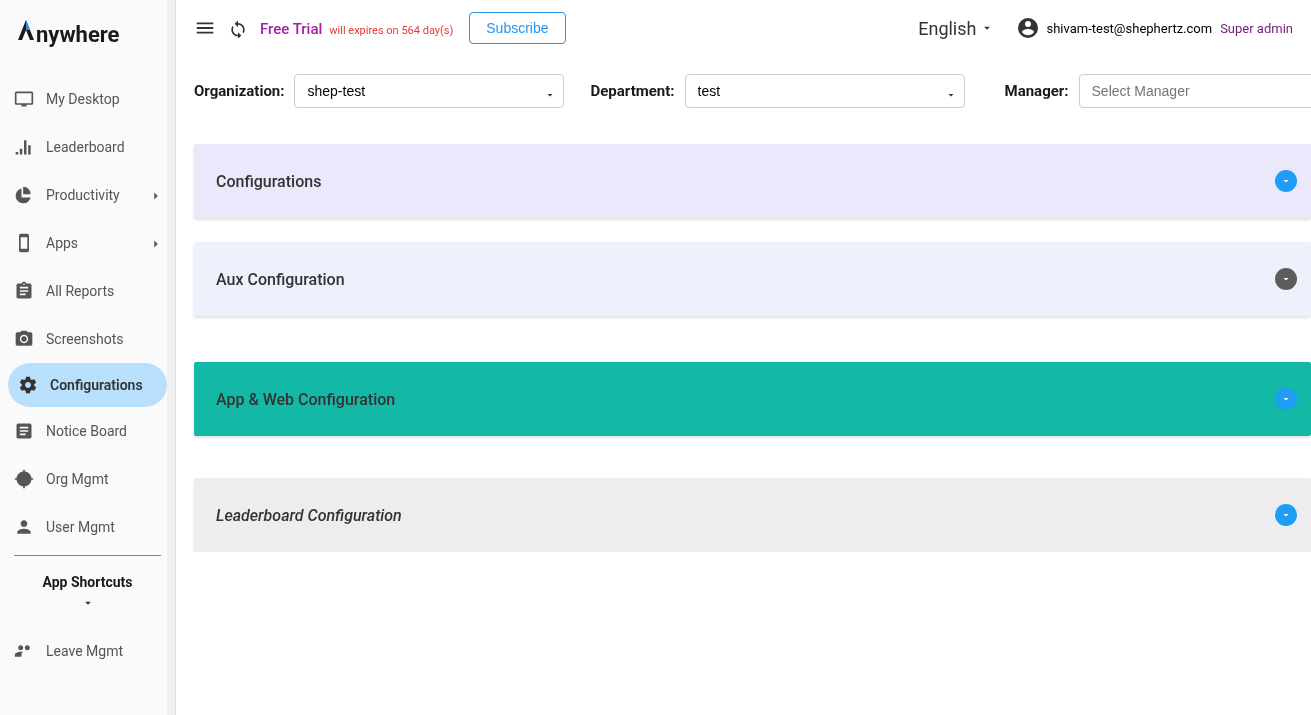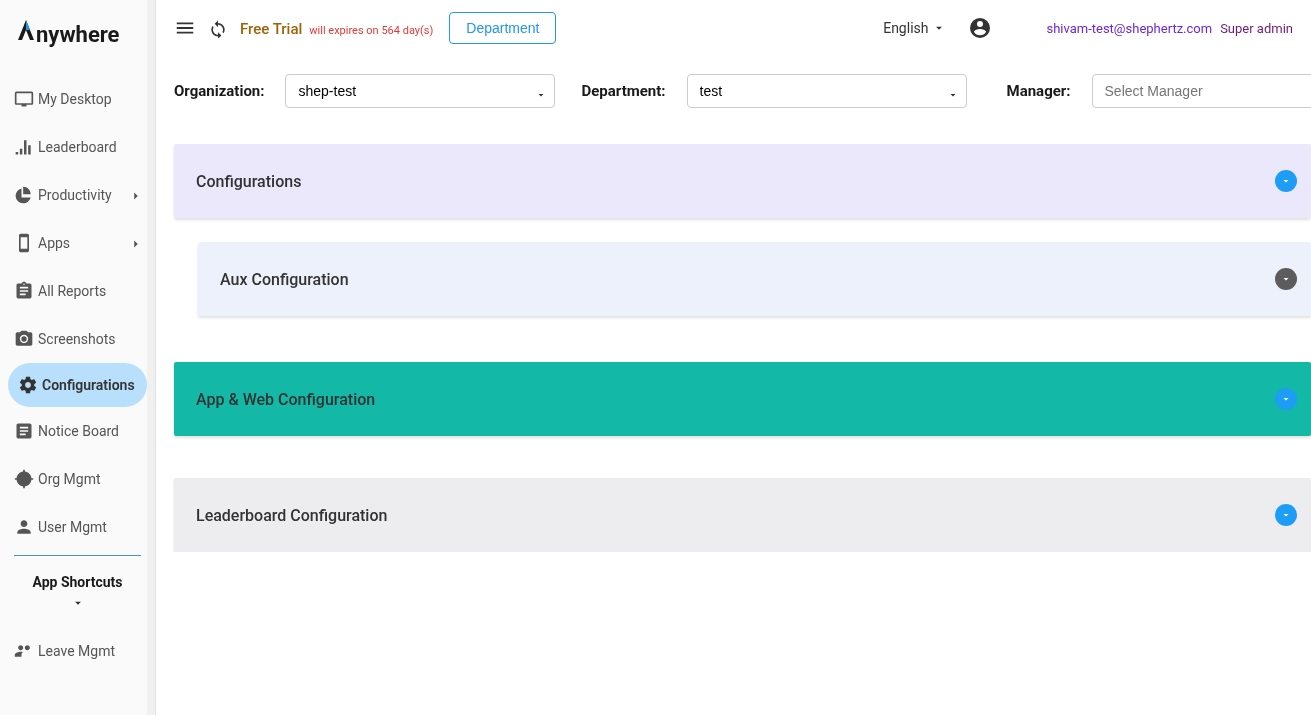--- a/index.html
+++ b/index.html
@@ -1,72 +1,72 @@
 <!DOCTYPE html>
 <html><head>
   <meta charset="utf-8">
   <style>
     * { margin: 0; padding: 0; box-sizing: border-box; }
     body { font-family: -apple-system, BlinkMacSystemFont, "Segoe UI", Roboto, sans-serif; color: #333; background: #fff; overflow-x: hidden; }
     
     .app { display: flex; width: 1311px; height: 715px; }
     
     
-    .sidebar { width: 156px; background: #fafafa; border-right: 1px solid #e0e0e0; display: flex; flex-direction: column; position: relative; }
+    .sidebar { width: 176px; background: #fafafa; border-right: 1px solid #e0e0e0; display: flex; flex-direction: column; position: relative; }
     .sidebar-scroll-indicator { position: absolute; right: 0; top: 0; width: 8px; height: 100%; background: #f0f0f0; }
     .logo-area { padding: 18px 14px; display: flex; align-items: center; }
     .logo { display: flex; align-items: baseline; font-size: 22px; font-weight: 700; color: #1a1a1a; }
     
     .nav { flex: 1; overflow-y: auto; padding: 10px 0; }
-    .nav-item { display: flex; align-items: center; padding: 14px 14px; cursor: pointer; color: #555; font-size: 14px; gap: 4px; }
+    .nav-item { display: flex; align-items: center; padding: 14px 14px; cursor: pointer; color: #555; font-size: 14px; gap: 12px; }
     .nav-item.active { background: #b8dffc; border-radius: 24px; margin: 0 8px; padding: 12px 10px; color: #333; font-weight: 600; }
     .nav-item .icon { width: 20px; height: 20px; display: inline-flex; align-items: center; justify-content: center; fill: #555; flex-shrink: 0; }
     .nav-item .label { flex: 1; }
     .nav-item .chevron { width: 12px; height: 12px; }
     
     .nav-divider { border: none; border-top: 1px solid #4a90d9; margin: 4px 14px; }
     
     .shortcuts-header { padding: 14px 14px; font-weight: 700; font-size: 14px; color: #1a1a1a; display: flex; align-items: center; gap: 6px; cursor: pointer; flex-direction: column; }
     
     
     .main { flex: 1; display: flex; flex-direction: column; overflow: hidden; }
     
     .topbar { display: flex; align-items: center; padding: 12px 18px; gap: 12px; }
     .hamburger { width: 22px; height: 22px; cursor: pointer; }
     .refresh-icon { width: 20px; height: 20px; cursor: pointer; }
-    .trial-text { color: #a16207; font-size: 15px; font-weight: 500; }
+    .trial-text { color: #a21caf; font-size: 15px; font-weight: 500; }
     .trial-sub { color: #e53935; font-size: 11px; margin-left: 3px; }
     .subscribe-btn { border: 1px solid #2196f3; color: #2196f3; background: #fff; padding: 7px 16px; border-radius: 4px; font-size: 14px; cursor: pointer; margin-left: 4px; }
     .spacer { flex: 1; }
     .user-block { display: flex; align-items: center; gap: 6px; margin-left: 10px; }
     .user-icon { width: 24px; height: 24px; }
-    .user-email { font-size: 13px; color: #6d28d9; margin-left: 48px; }
+    .user-email { font-size: 13px; color: #000000; }
     .user-role { font-size: 13px; color: #701a75; margin-left: 2px; }
     
     .filters { display: flex; align-items: center; padding: 18px 18px 12px; gap: 10px; }
     .filter-label { font-weight: 700; font-size: 15px; color: #1a1a1a; }
     .select-wrap { position: relative; }
-    .select { border: 1px solid #ccc; border-radius: 4px; padding: 8px 52px 8px 12px; font-size: 14px; background: #fff; appearance: none; cursor: pointer; margin-left: 11px; }
+    .select { border: 1px solid #ccc; border-radius: 4px; padding: 8px 52px 8px 12px; font-size: 14px; background: #fff; appearance: none; cursor: pointer; }
     .select-arrow { position: absolute; right: 10px; top: 50%; transform: translateY(-50%); pointer-events: none; width: 10px; height: 10px; }
     .sel-org { width: 270px; }
     .sel-dept { width: 280px; }
     .sel-mgr { width: 270px; color: #777; }
     .filter-gap-1 { margin-left: 16px; }
     .filter-gap-2 { margin-left: 30px; }
     
     .panels { padding: 24px 0 0 18px; display: flex; flex-direction: column; gap: 24px; overflow-y: auto; }
     .panel { border-radius: 2px; padding: 26px 22px; display: flex; align-items: center; justify-content: space-between; box-shadow: 0 2px 3px rgba(0,0,0,0.12); position: relative; }
     .panel-title { font-size: 16px; color: #333; font-weight: 500; }
     .panel-toggle { width: 22px; height: 22px; border-radius: 50%; display: flex; align-items: center; justify-content: center; cursor: pointer; flex-shrink: 0; margin-right: -8px; }
     .panel-toggle svg { width: 12px; height: 12px; fill: #fff; }
     
     .panel-1 { background: #ece8fb; }
-    .panel-2 { background: #edf1fc; margin-left: 24px; }
+    .panel-2 { background: #edf1fc; }
     .panel-3 { background: #14b8a6; margin-top: 22px; }
-    .panel-4 { background: #edecef; margin-top: 18px; }
+    .panel-4 { background: #edecef; margin-top: 18px; font-style: italic; }
     .toggle-blue { background: #1e9df7; }
     .toggle-dark { background: #5c5c5c; }
   </style>
 </head>
 <body>
 
 <div class="app">
 
   <aside class="sidebar">
     <div class="sidebar-scroll-indicator"></div>
@@ -213,24 +213,24 @@
       </span>
       <span class="refresh-icon">
         <svg viewBox="0 0 24 24" width="20" height="20">
             <path fill="#333" d="M12 6V3L8 7l4 4V8c3.31 0 6 2.69 6 6 0 1.01-.25 1.97-.7 2.8l1.46 1.46A7.93 7.93 0 0020 14c0-4.42-3.58-8-8-8zm-6 8c0-1.01.25-1.97.7-2.8L5.24 9.74A7.93 7.93 0 004 14c0 4.42 3.58 8 8 8v3l4-4-4-4v3c-3.31 0-6-2.69-6-6z"></path>
           </svg>
       </span>
       <span>
         <span class="trial-text">Free Trial</span>
         <span class="trial-sub">will expires on 564 day(s)</span>
       </span>
-      <button class="subscribe-btn">Department</button>
+      <button class="subscribe-btn">Subscribe</button>
       <div class="spacer"></div>
       <div style="display:flex;align-items:center;gap:4px;">
-        <span style="font-size:14px;">English</span>
+        <span style="font-size:18px;">English</span>
         <svg viewBox="0 0 24 24" width="14" height="14">
             <path fill="#333" d="M7 10l5 5 5-5z"></path>
           </svg>
       </div>
       <div class="user-block">
         <span class="user-icon">
           <svg viewBox="0 0 24 24" width="24" height="24">
               <path fill="#333" d="M12 2a10 10 0 100 20 10 10 0 000-20zm0 3a3 3 0 110 6 3 3 0 010-6zm0 14.2a7.2 7.2 0 01-6-3.22c.03-1.99 4-3.08 6-3.08s5.97 1.09 6 3.08a7.2 7.2 0 01-6 3.22z"></path>
             </svg>
         </span>

